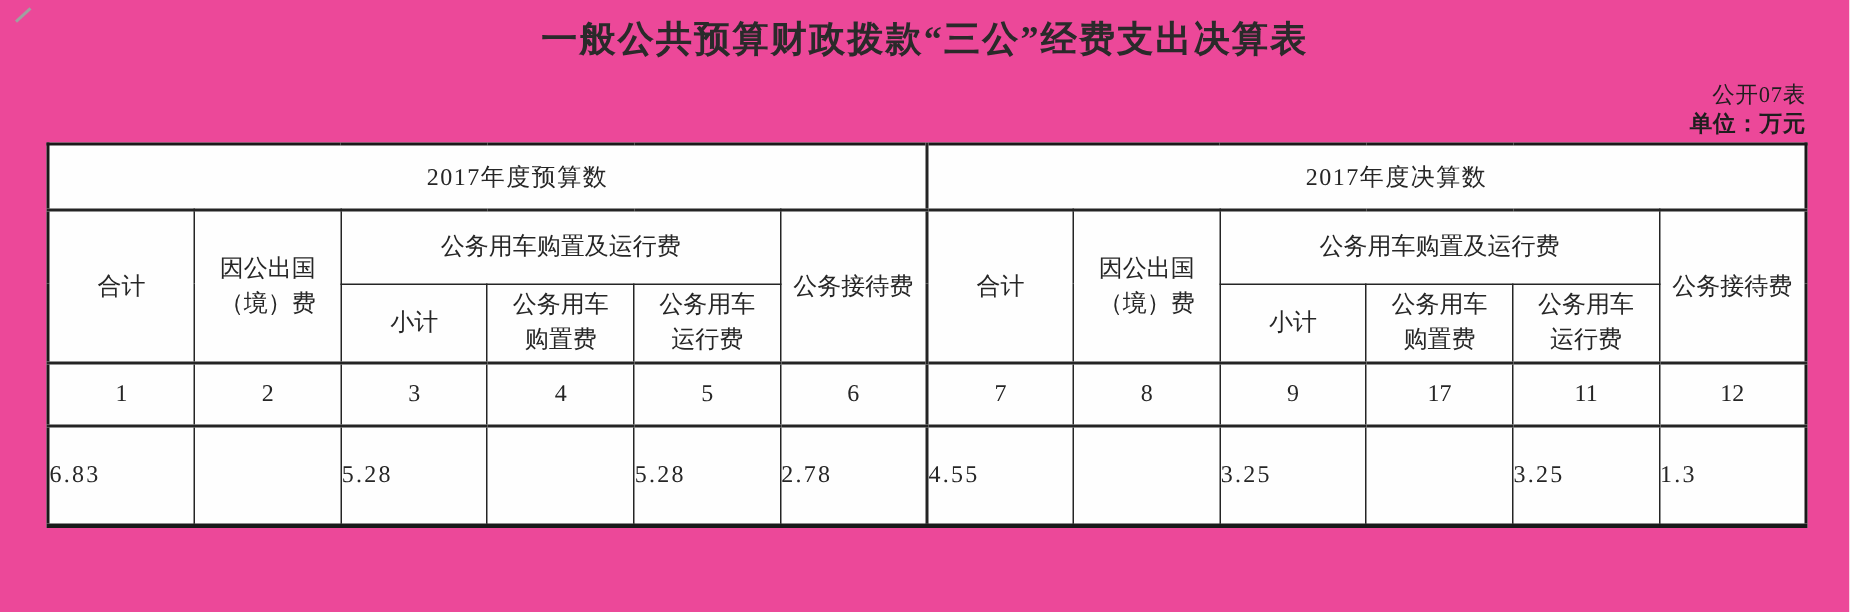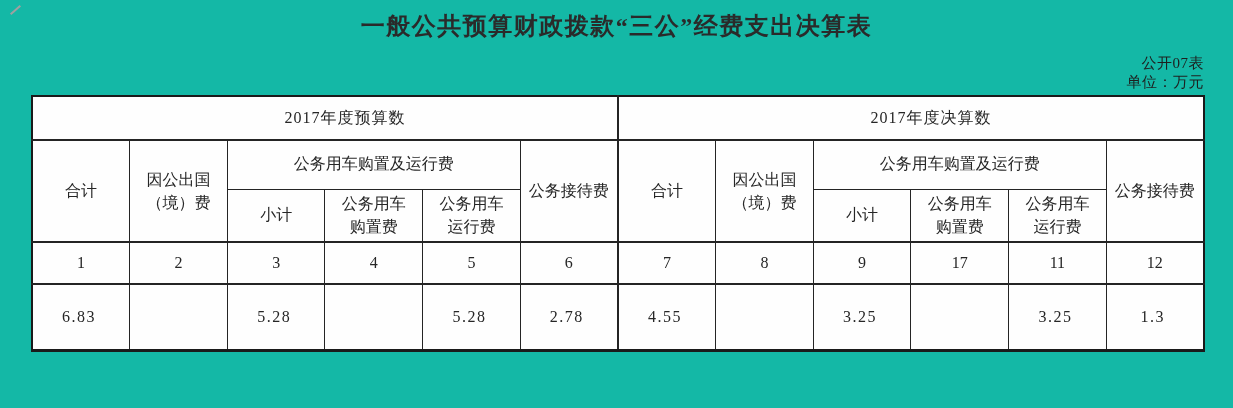--- a/index.html
+++ b/index.html
@@ -4,21 +4,21 @@
 <style>
   html, body {
     margin: 0;
     padding: 0;
     background: #ffffff;
   }
   .page {
     position: relative;
     width: 1233px;
     height: 408px;
-    background: #14b8a6;
+    background: #ec4899;
     color: #1e1e1e;
     font-family: "Liberation Serif", "DejaVu Serif", serif;
     overflow: hidden;
   }
   .title {
     position: absolute;
     top: 10px;
     left: 0;
     width: 100%;
     margin: 0;
@@ -41,20 +41,21 @@
     left: 37px;
     font-size: 15px;
     letter-spacing: 0.5px;
   }
   .unit-label {
     position: absolute;
     top: 73px;
     right: 29px;
     font-size: 15px;
     letter-spacing: 0.5px;
+    font-weight: bold;
   }
   table.expense-table {
     position: absolute;
     top: 95px;
     left: 31px;
     width: 1174px;
     border-collapse: collapse;
     table-layout: fixed;
     background: #fefefe;
     border: 2px solid #1a1a1a;
@@ -70,21 +71,21 @@
     color: #262626;
   }
   tr.year-row      { height: 44px; }
   tr.year-row td   { border-bottom-width: 2px; letter-spacing: 1px; padding-left: 40px; }
   tr.group-row     { height: 49px; }
   tr.sub-row       { height: 53px; }
   tr.num-row       { height: 42px; }
   tr.num-row td    { border-top-width: 2px; border-bottom-width: 2px; }
   tr.val-row       { height: 66px; }
   tr.val-row td {
-    text-align: center;
+    text-align: left;
     padding-right: 4px;
     letter-spacing: 1.5px;
     font-size: 16px;
   }
   td.mid { border-left-width: 2px; }
   .pre { white-space: pre-line; line-height: 1.45; }
   .note {
     position: absolute;
     top: 360px;
     left: 38px;

